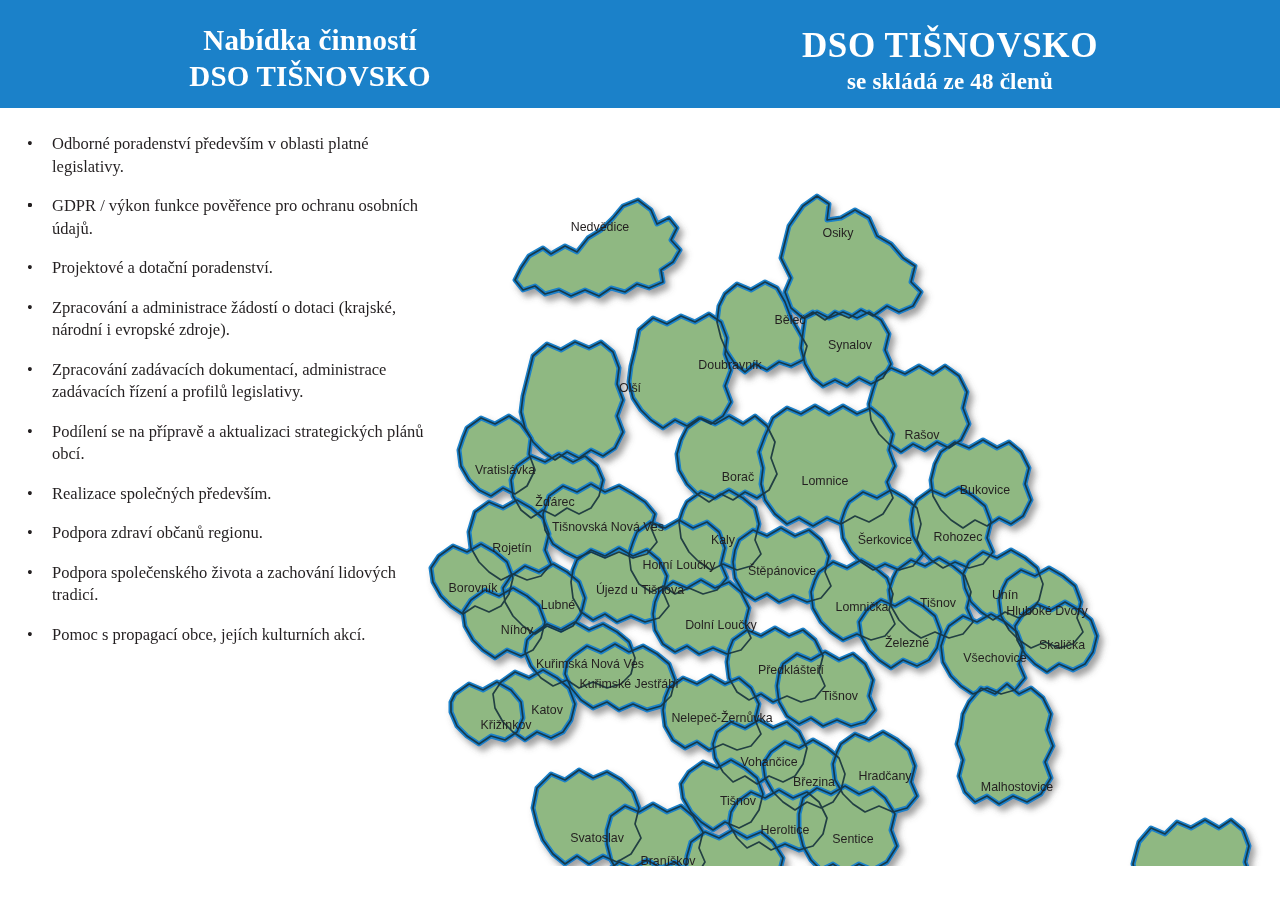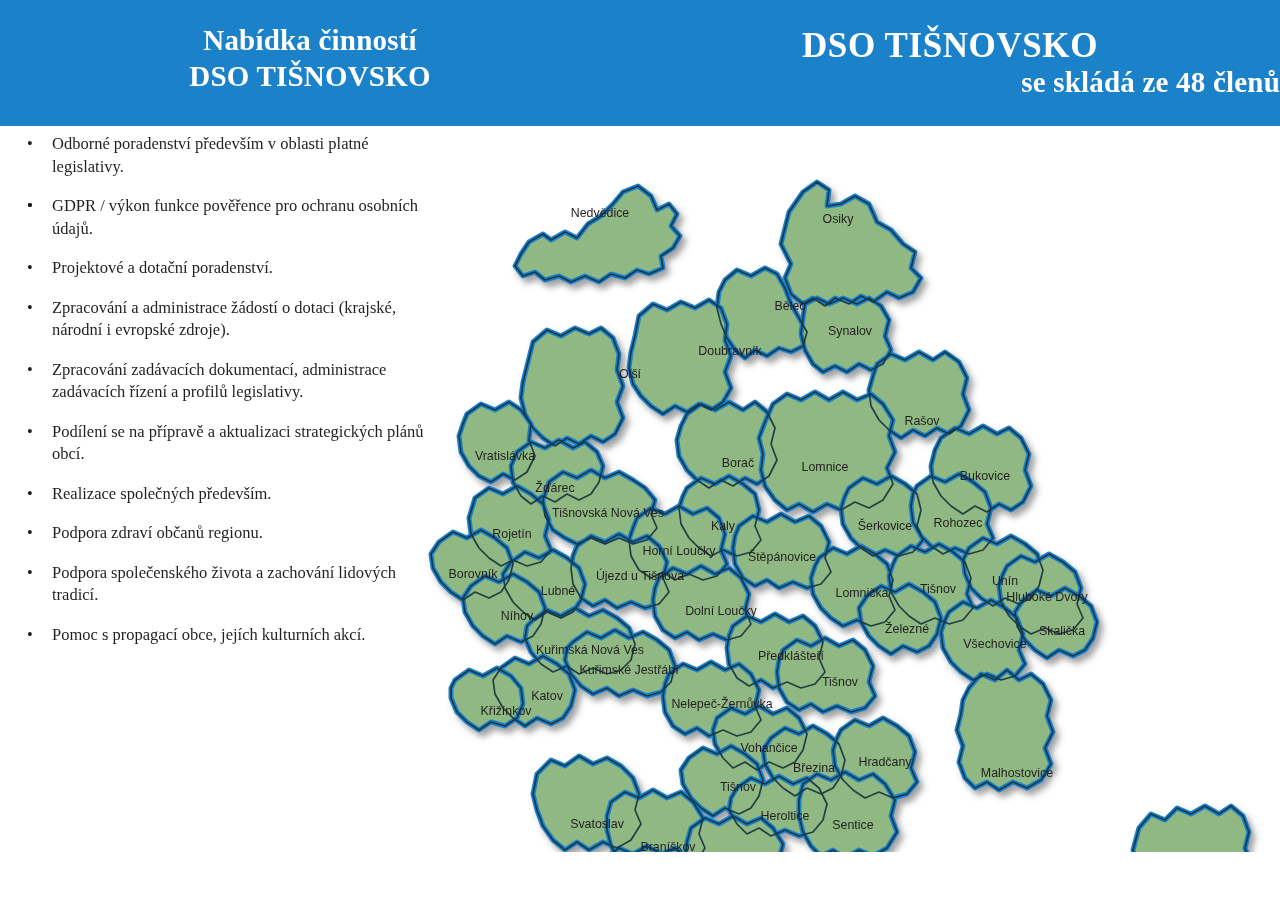--- a/index.html
+++ b/index.html
@@ -8,41 +8,41 @@
     width:1280px;height:905px;
     background:#ffffff;
     font-family:"Liberation Serif", serif;
     overflow:hidden;
     position:relative;
   }
   #page{position:relative;width:1280px;height:905px;overflow:hidden;}
 
   
   .header-bar{
-    position:absolute;left:0;top:0;width:1280px;height:126px;
+    position:absolute;left:0;top:0;width:1280px;height:108px;
     background:#1b81c9;
   }
   .header-left{
     position:absolute;left:0;top:22px;width:620px;
     text-align:center;color:#ffffff;
     font-family:"Liberation Serif", serif;
     font-weight:bold;
     font-size:29px;line-height:36px;
     letter-spacing:.2px;
   }
   .header-left .l1{display:block;}
   .header-left .l2{display:block;}
   .header-right{
     position:absolute;left:620px;top:24px;width:660px;
     text-align:center;color:#ffffff;
     font-family:"Liberation Serif", serif;
     font-weight:bold;
   }
   .header-right .r1{display:block;font-size:35px;line-height:43px;letter-spacing:.6px;}
-  .header-right .r2{display:block;font-size:29px;line-height:30px;letter-spacing:.2px;text-align:right;}
+  .header-right .r2{display:block;font-size:23px;line-height:30px;letter-spacing:.2px;}
 
   
   .activities{
     position:absolute;left:0;top:133px;width:440px;height:770px;
   }
   ul.bullets{list-style:none;margin:0;padding:0;}
   ul.bullets li{
     position:relative;
     padding-left:52px;
     margin:0 0 17px 0;
@@ -51,21 +51,21 @@
     line-height:22.5px;
     color:#231f20;
   }
   ul.bullets li .dot{
     position:absolute;left:27px;top:0px;
     font-size:16.5px;line-height:22.5px;color:#231f20;
   }
 
   
   .map-wrap{
-    position:absolute;left:425px;top:152px;width:855px;height:700px;
+    position:absolute;left:425px;top:166px;width:855px;height:700px;
   }
   svg.mapsvg{display:block;width:855px;height:700px;}
 
   .mlabel{
     font-family:"Liberation Sans", sans-serif;
     font-size:12.4px;
     fill:#231f20;
     text-anchor:middle;
     dominant-baseline:middle;
     pointer-events:none;

